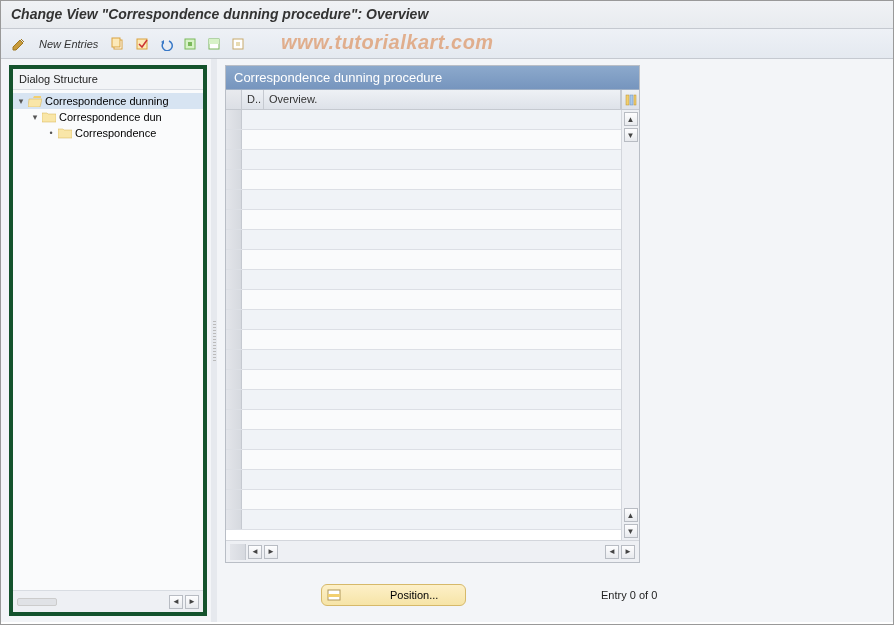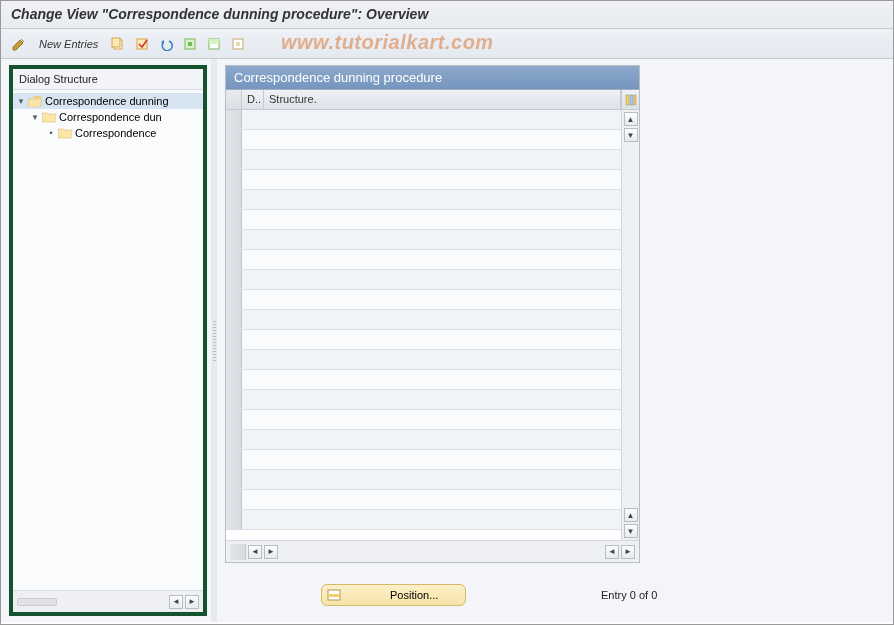--- a/index.html
+++ b/index.html
@@ -372,21 +372,21 @@
   <div class="splitter">
     <div class="splitter-grip"></div>
   </div>
 
   <div class="content">
     <div class="grid-wrap">
       <div class="grid-title">Correspondence dunning procedure</div>
       <div class="grid-header">
         <div class="row-selector-h"></div>
         <div class="col-h col-d">D..</div>
-        <div class="col-h col-desc">Structure.</div>
+        <div class="col-h col-desc">Overview.</div>
         <div class="col-cfg">
           <svg width="12" height="12" viewBox="0 0 12 12">
               <rect x="1" y="1" width="3" height="10" fill="#f2cf6f" stroke="#b89030" stroke-width="0.5"></rect>
               <rect x="5" y="1" width="3" height="10" fill="#a9c8ea" stroke="#6a8fbb" stroke-width="0.5"></rect>
               <rect x="9" y="1" width="2" height="10" fill="#f2cf6f" stroke="#b89030" stroke-width="0.5"></rect>
             </svg>
         </div>
       </div>
       <div class="grid-body">
         <div class="grid-rows">

